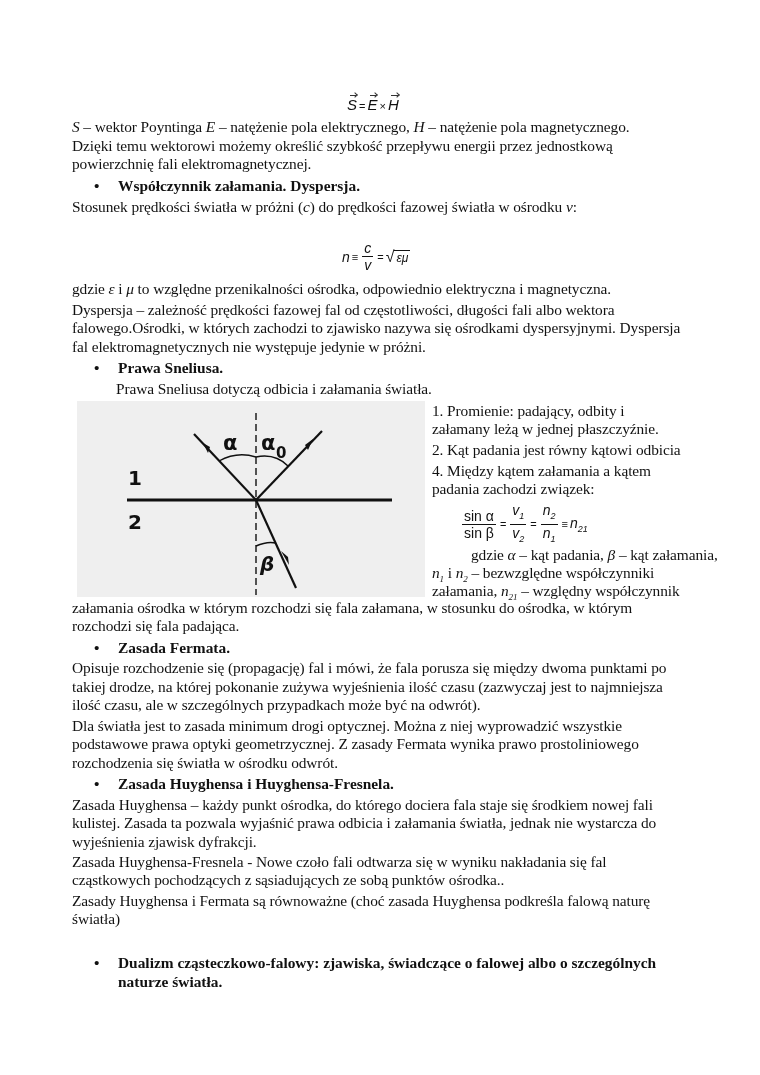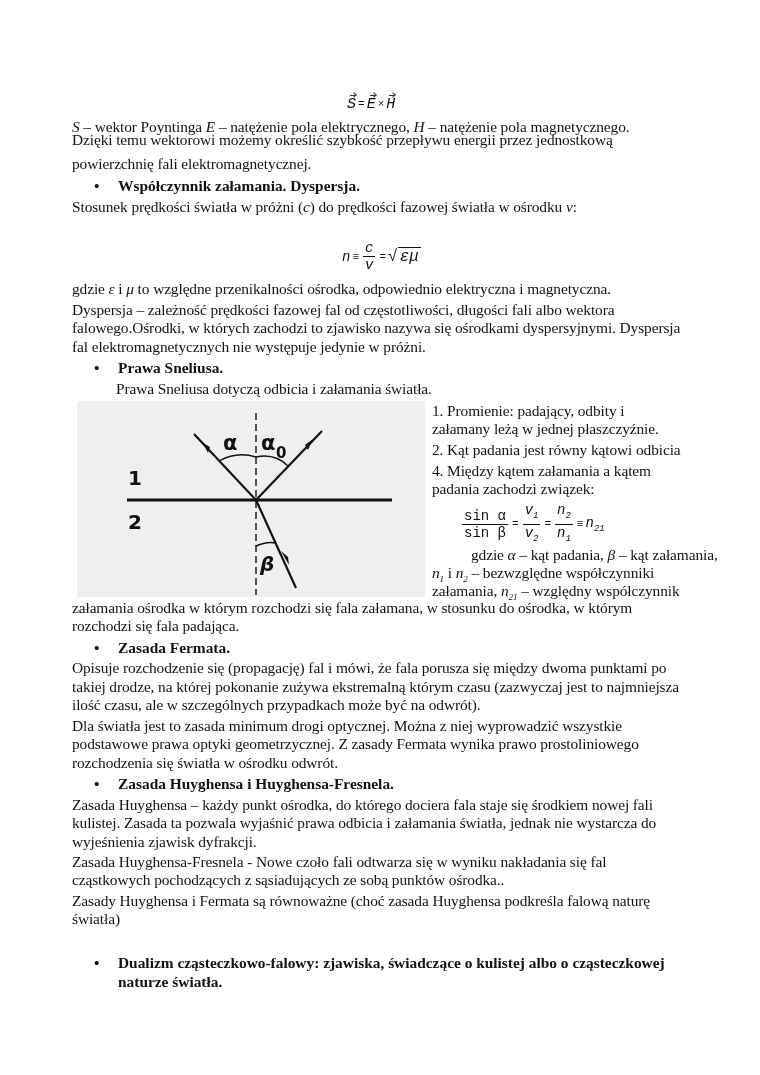--- a/index.html
+++ b/index.html
@@ -3,21 +3,21 @@
 <meta charset="utf-8">
 <style>
   html, body { margin: 0; padding: 0; background: #ffffff; }
   body { width: 760px; height: 1075px; position: relative; overflow: hidden;
          font-family: "Liberation Serif", serif; color: #111; font-size: 15.4px; }
   .ln { position: absolute; left: 72px; white-space: nowrap; line-height: 18px; letter-spacing: -0.1px; }
   .bullet { position: absolute; left: 94px; font-weight: bold; line-height: 18px; }
   .head { position: absolute; left: 118px; font-weight: bold; white-space: nowrap; line-height: 18px; }
   .rc { position: absolute; left: 432px; white-space: nowrap; line-height: 18px; letter-spacing: -0.1px; }
   i.m { font-style: italic; }
-  .formula { position: absolute; font-family: Liberation Mono, monospace; font-style: italic; white-space: nowrap; }
+  .formula { position: absolute; font-family: Liberation Sans, sans-serif; font-style: italic; white-space: nowrap; }
   .frac { display: inline-block; vertical-align: middle; text-align: center; margin: 0 2px; }
   .frac .num { display: block; border-bottom: 1px solid #111; padding: 0 2px; line-height: 16px; }
   .frac .den { display: block; line-height: 16px; padding: 0 2px; }
   .op { font-style: normal; font-size: 11px; margin: 0 2px; vertical-align: middle; }
   .vec { position: relative; display: inline-block; }
   .vec::before { content: ""; position: absolute; left: 3px; right: 1px; top: -1px; height: 0; border-top: 1px solid #333; }
   .vec::after { content: ""; position: absolute; right: 0px; top: -3px; width: 3px; height: 3px; border-top: 1px solid #333; border-right: 1px solid #333; transform: rotate(45deg); }
   .sqrt { display: inline-block; border-top: 1px solid #111; padding: 0 2px; margin-left: 0; }
   .sqrtsign { font-style: normal; font-size: 16px; }
   .diagram { position: absolute; left: 77px; top: 401px; width: 348px; height: 196px; background: #efefef; }
@@ -26,31 +26,31 @@
 </head>
 <body>
 
 <div class="formula" style="left:347px; top:96px; font-size:15px;">
   <span class="vec">S</span><span class="op">=</span><span class="vec">E</span><span class="op">×</span><span class="vec">H</span>
 </div>
 
 <div class="ln" style="top:118px;">
   <i class="m">S</i><span> – wektor Poyntinga </span><i class="m">E</i><span> – natężenie pola elektrycznego, </span><i class="m">H</i><span> – natężenie pola magnetycznego.</span>
 </div>
-<div class="ln" style="top:131px;">Dzięki temu wektorowi możemy określić szybkość przepływu energii przez jednostkową</div>
+<div class="ln" style="top:137px;">Dzięki temu wektorowi możemy określić szybkość przepływu energii przez jednostkową</div>
 <div class="ln" style="top:155px;">powierzchnię fali elektromagnetycznej.</div>
 
 <div class="bullet" style="top:177px;">•</div>
 <div class="head" style="top:177px;">Współczynnik załamania. Dyspersja.</div>
 <div class="ln" style="top:198px;">
   <span>Stosunek prędkości światła w próżni (</span><i class="m">c</i><span>) do prędkości fazowej światła w ośrodku </span><i class="m">v</i><span>:</span>
 </div>
 
 <div class="formula" style="left:342px; top:240px; font-size:14px;">
-  <span style="vertical-align:middle;">n</span><span class="op">≡</span><span class="frac"><span class="num" style="border-bottom-width:1px;">c</span><span class="den">v</span></span><span class="op">=</span><span style="vertical-align:middle;"><span class="sqrtsign">√</span><span class="sqrt" style="font-size:16px;">εμ</span></span>
+  <span style="vertical-align:middle;">n</span><span class="op">≡</span><span class="frac"><span class="num" style="border-bottom-width:1px;">c</span><span class="den">v</span></span><span class="op">=</span><span style="vertical-align:middle;"><span class="sqrtsign">√</span><span class="sqrt" style="font-size:12px;">εμ</span></span>
 </div>
 
 <div class="ln" style="top:280px;">
   <span>gdzie </span><i class="m">ε</i><span> i </span><i class="m">μ</i><span> to względne przenikalności ośrodka, odpowiednio elektryczna i magnetyczna.</span>
 </div>
 <div class="ln" style="top:301px;">Dyspersja – zależność prędkości fazowej fal od częstotliwości, długości fali albo wektora</div>
 <div class="ln" style="top:319px;">falowego.Ośrodki, w których zachodzi to zjawisko nazywa się ośrodkami dyspersyjnymi. Dyspersja</div>
 <div class="ln" style="top:338px;">fal elektromagnetycznych nie występuje jedynie w próżni.</div>
 
 <div class="bullet" style="top:359px;">•</div>
@@ -104,31 +104,31 @@
 </div>
 <div class="rc" style="top:582px;">
   <span>załamania, </span><i class="m">n</i><sub><i>21</i></sub><span> – względny współczynnik</span>
 </div>
 <div class="ln" style="top:599px;">załamania ośrodka w którym rozchodzi się fala załamana, w stosunku do ośrodka, w którym</div>
 <div class="ln" style="top:617px;">rozchodzi się fala padająca.</div>
 
 <div class="bullet" style="top:639px;">•</div>
 <div class="head" style="top:639px;">Zasada Fermata.</div>
 <div class="ln" style="top:659px;">Opisuje rozchodzenie się (propagację) fal i mówi, że fala porusza się między dwoma punktami po</div>
-<div class="ln" style="top:678px;">takiej drodze, na której pokonanie zużywa ekstremalną którym czasu (zazwyczaj jest to najmniejsza</div>
+<div class="ln" style="top:678px;">takiej drodze, na której pokonanie zużywa wyjeśnienia ilość czasu (zazwyczaj jest to najmniejsza</div>
 <div class="ln" style="top:696px;">ilość czasu, ale w szczególnych przypadkach może być na odwrót).</div>
 <div class="ln" style="top:717px;">Dla  światła jest to zasada minimum drogi optycznej. Można z niej wyprowadzić wszystkie</div>
 <div class="ln" style="top:735px;">podstawowe prawa optyki geometrzycznej. Z zasady Fermata wynika prawo prostoliniowego</div>
 <div class="ln" style="top:754px;">rozchodzenia się światła w ośrodku odwrót.</div>
 
 <div class="bullet" style="top:775px;">•</div>
 <div class="head" style="top:775px;">Zasada Huyghensa i Huyghensa-Fresnela.</div>
 <div class="ln" style="top:796px;">Zasada Huyghensa – każdy punkt ośrodka, do którego dociera fala staje się środkiem nowej fali</div>
 <div class="ln" style="top:814px;">kulistej. Zasada ta pozwala wyjaśnić prawa odbicia i załamania światła, jednak nie wystarcza do</div>
 <div class="ln" style="top:833px;">wyjeśnienia zjawisk dyfrakcji.</div>
 <div class="ln" style="top:853px;">Zasada Huyghensa-Fresnela - Nowe czoło fali odtwarza się w wyniku nakładania się fal</div>
 <div class="ln" style="top:871px;">cząstkowych pochodzących z sąsiadujących ze sobą punktów ośrodka..</div>
 <div class="ln" style="top:892px;">Zasady Huyghensa i Fermata są równoważne (choć zasada Huyghensa podkreśla falową naturę</div>
 <div class="ln" style="top:910px;">światła)</div>
 
 <div class="bullet" style="top:954px;">•</div>
-<div class="head" style="top:954px;">Dualizm cząsteczkowo-falowy: zjawiska, świadczące o kulistej albo o cząsteczkowej</div>
+<div class="head" style="top:954px;">Dualizm cząsteczkowo-falowy: zjawiska, świadczące o falowej albo o szczególnych</div>
 <div class="head" style="top:973px;">naturze światła.</div>
 
 </body></html>

